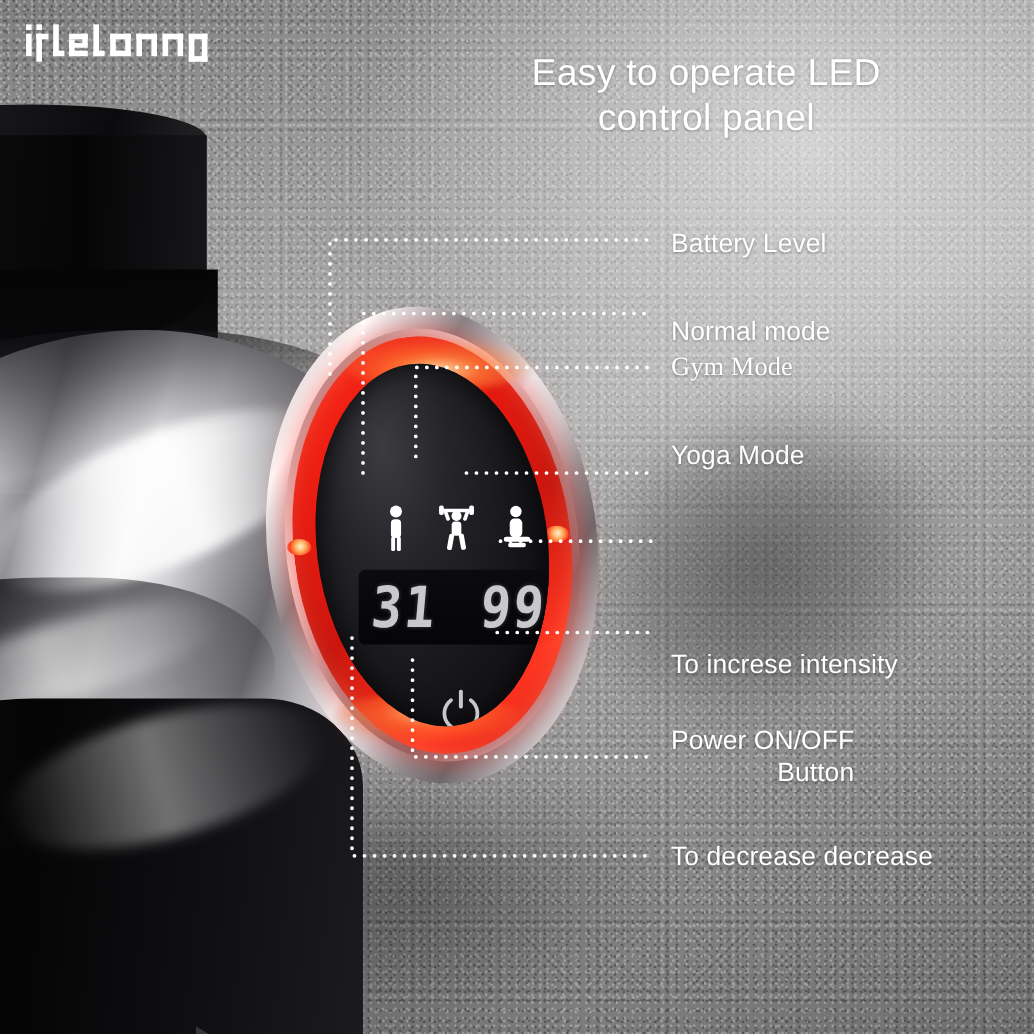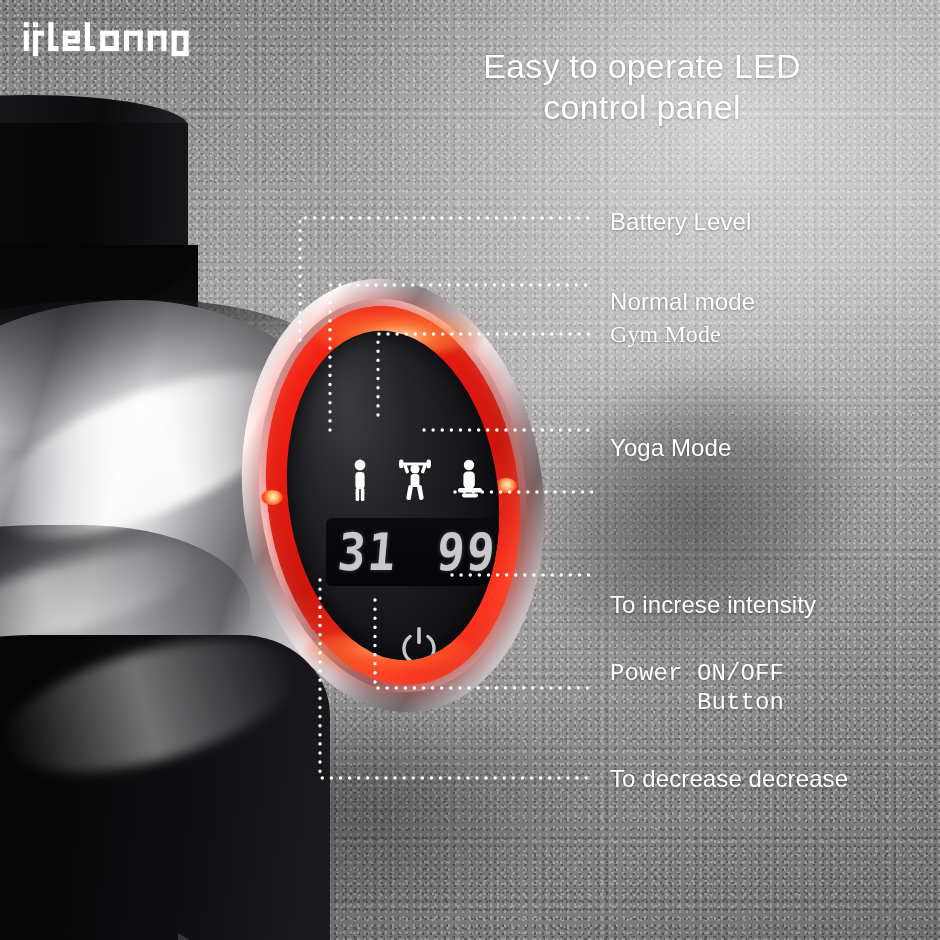--- a/index.html
+++ b/index.html
@@ -361,19 +361,19 @@
   </div>
 
   <div class="headline">
     <div>Easy to operate LED</div>
     <div>control panel</div>
   </div>
 
   <div class="label" style="left:610px;top:207px;">Battery Level</div>
   <div class="label" style="left:610px;top:287px;">Normal mode</div>
   <div class="label" style="left:610px;top:320px;font-family:Liberation Serif, serif;">Gym Mode</div>
-  <div class="label" style="left:610px;top:400px;margin-top:33px;">Yoga Mode</div>
+  <div class="label" style="left:610px;top:400px;">Yoga Mode</div>
   <div class="label" style="left:610px;top:590px;">To increse intensity</div>
-  <div class="label" style="left:610px;top:659px;font-family:Liberation Mono, monospace;">Power ON/OFF
+  <div class="label" style="left:610px;top:659px;">Power ON/OFF
 Button</div>
   <div class="label" style="left:610px;top:764px;">To decrease decrease</div>
 
 </div>
 
 </body></html>

